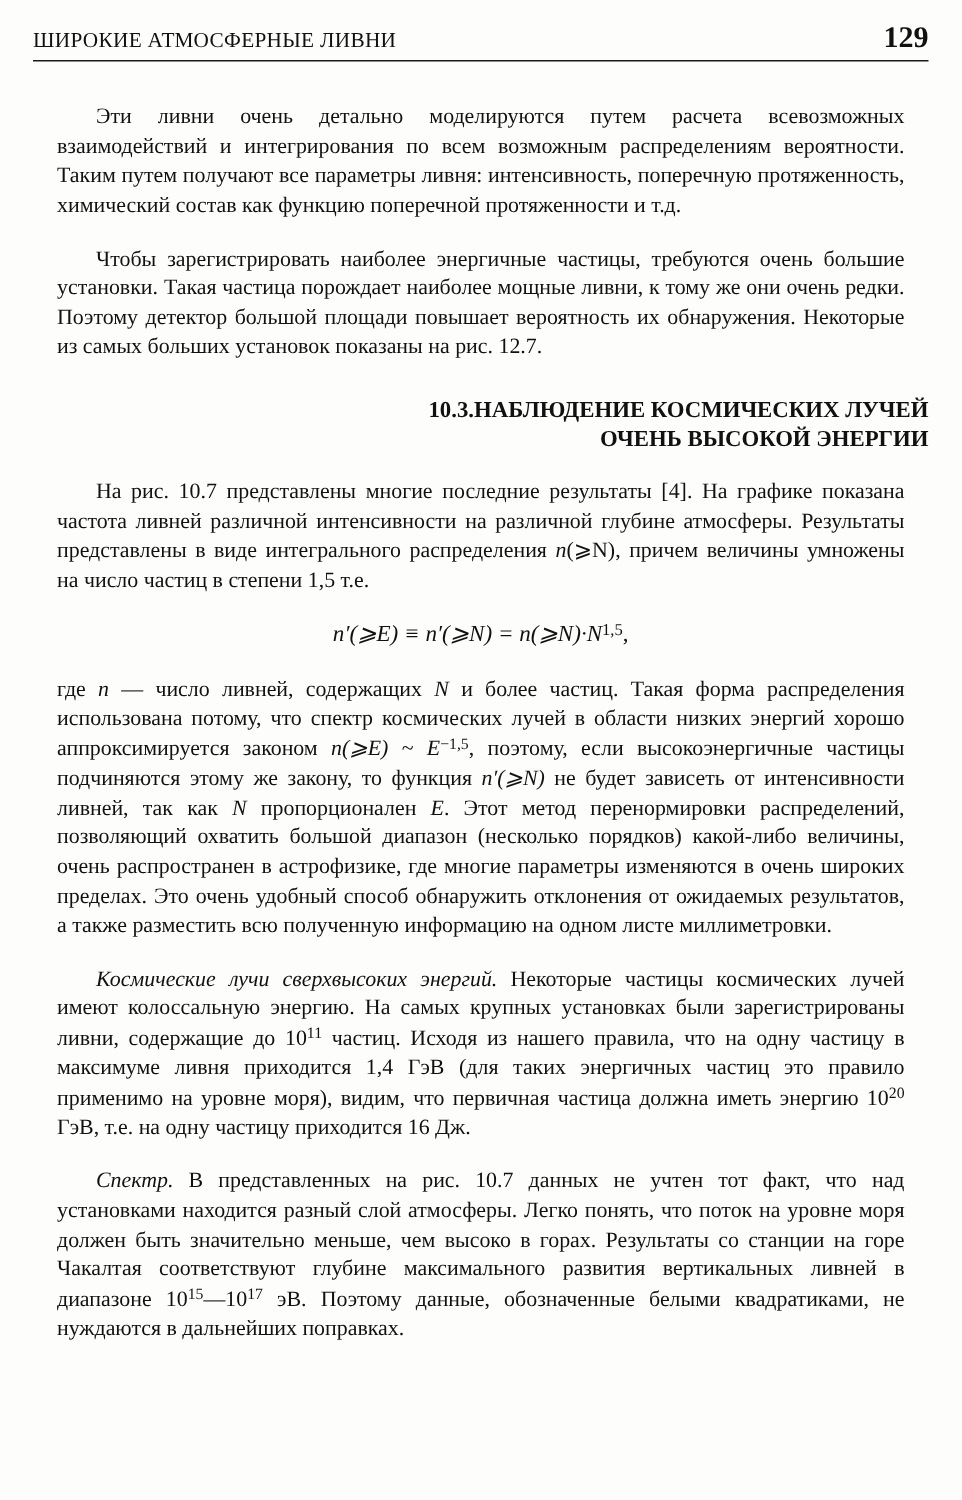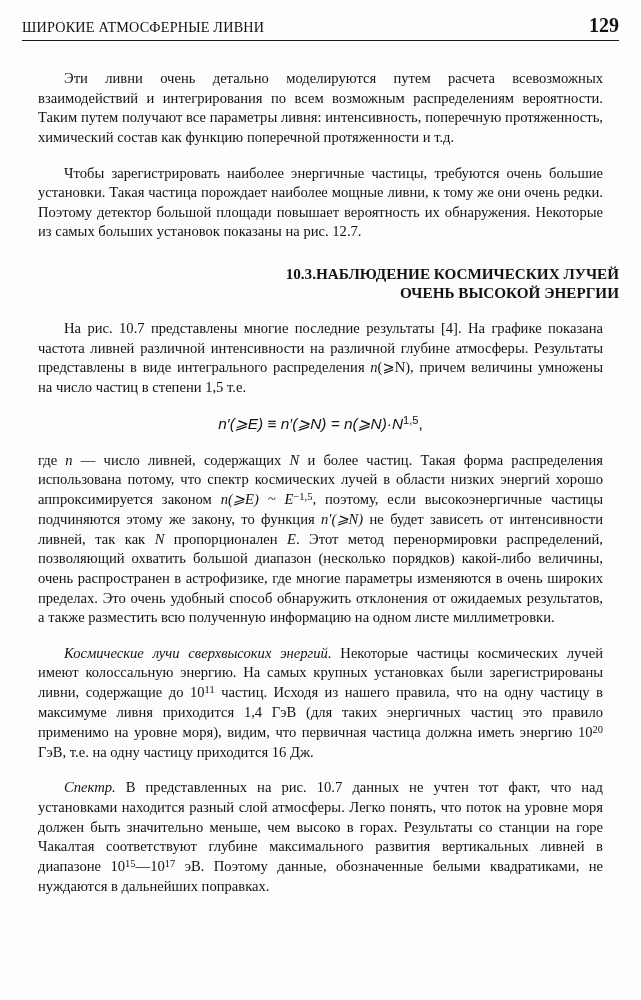--- a/index.html
+++ b/index.html
@@ -68,21 +68,21 @@
     width: 44px;
   }
   .sec-head .line2 {
     display: block;
   }
   .formula {
     text-align: center;
     margin: 13px 0 12px 0;
     font-size: 15.4px;
     text-indent: 0;
-    font-family: Liberation Sans, sans-serif;
+    font-family: Liberation Serif, serif;
   }
   .it { font-style: italic; }
   .sup { font-size: 0.72em; vertical-align: 0.42em; }
   .run-in {
     font-style: italic;
   }
   .para-block p + p {
     margin-top: 0;
   }
 </style>

